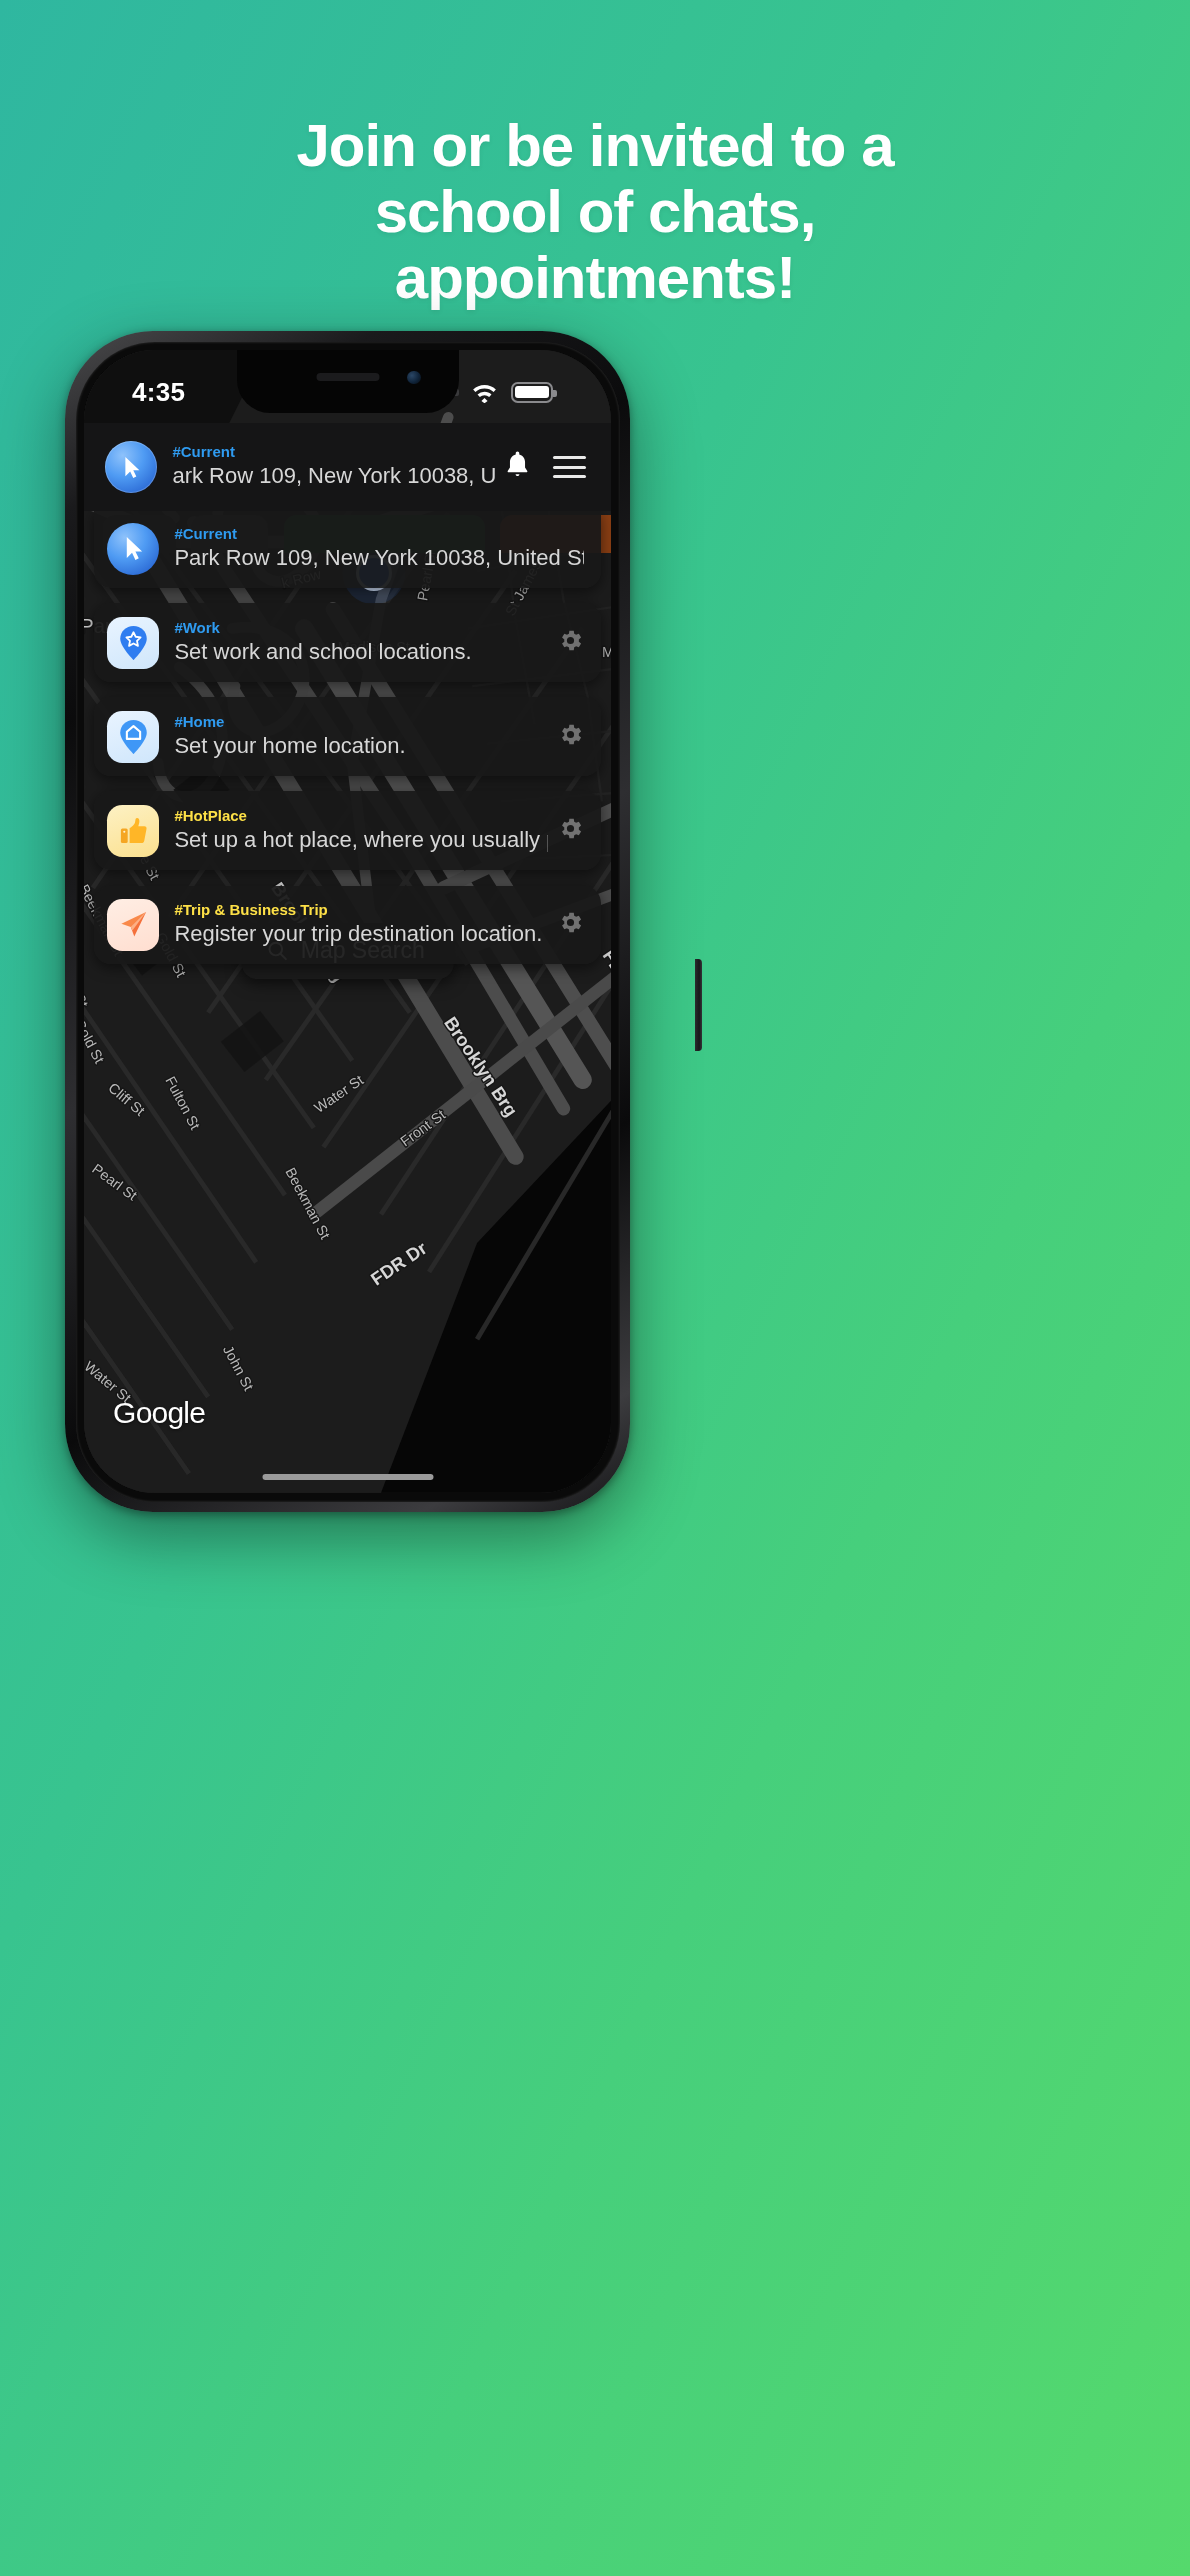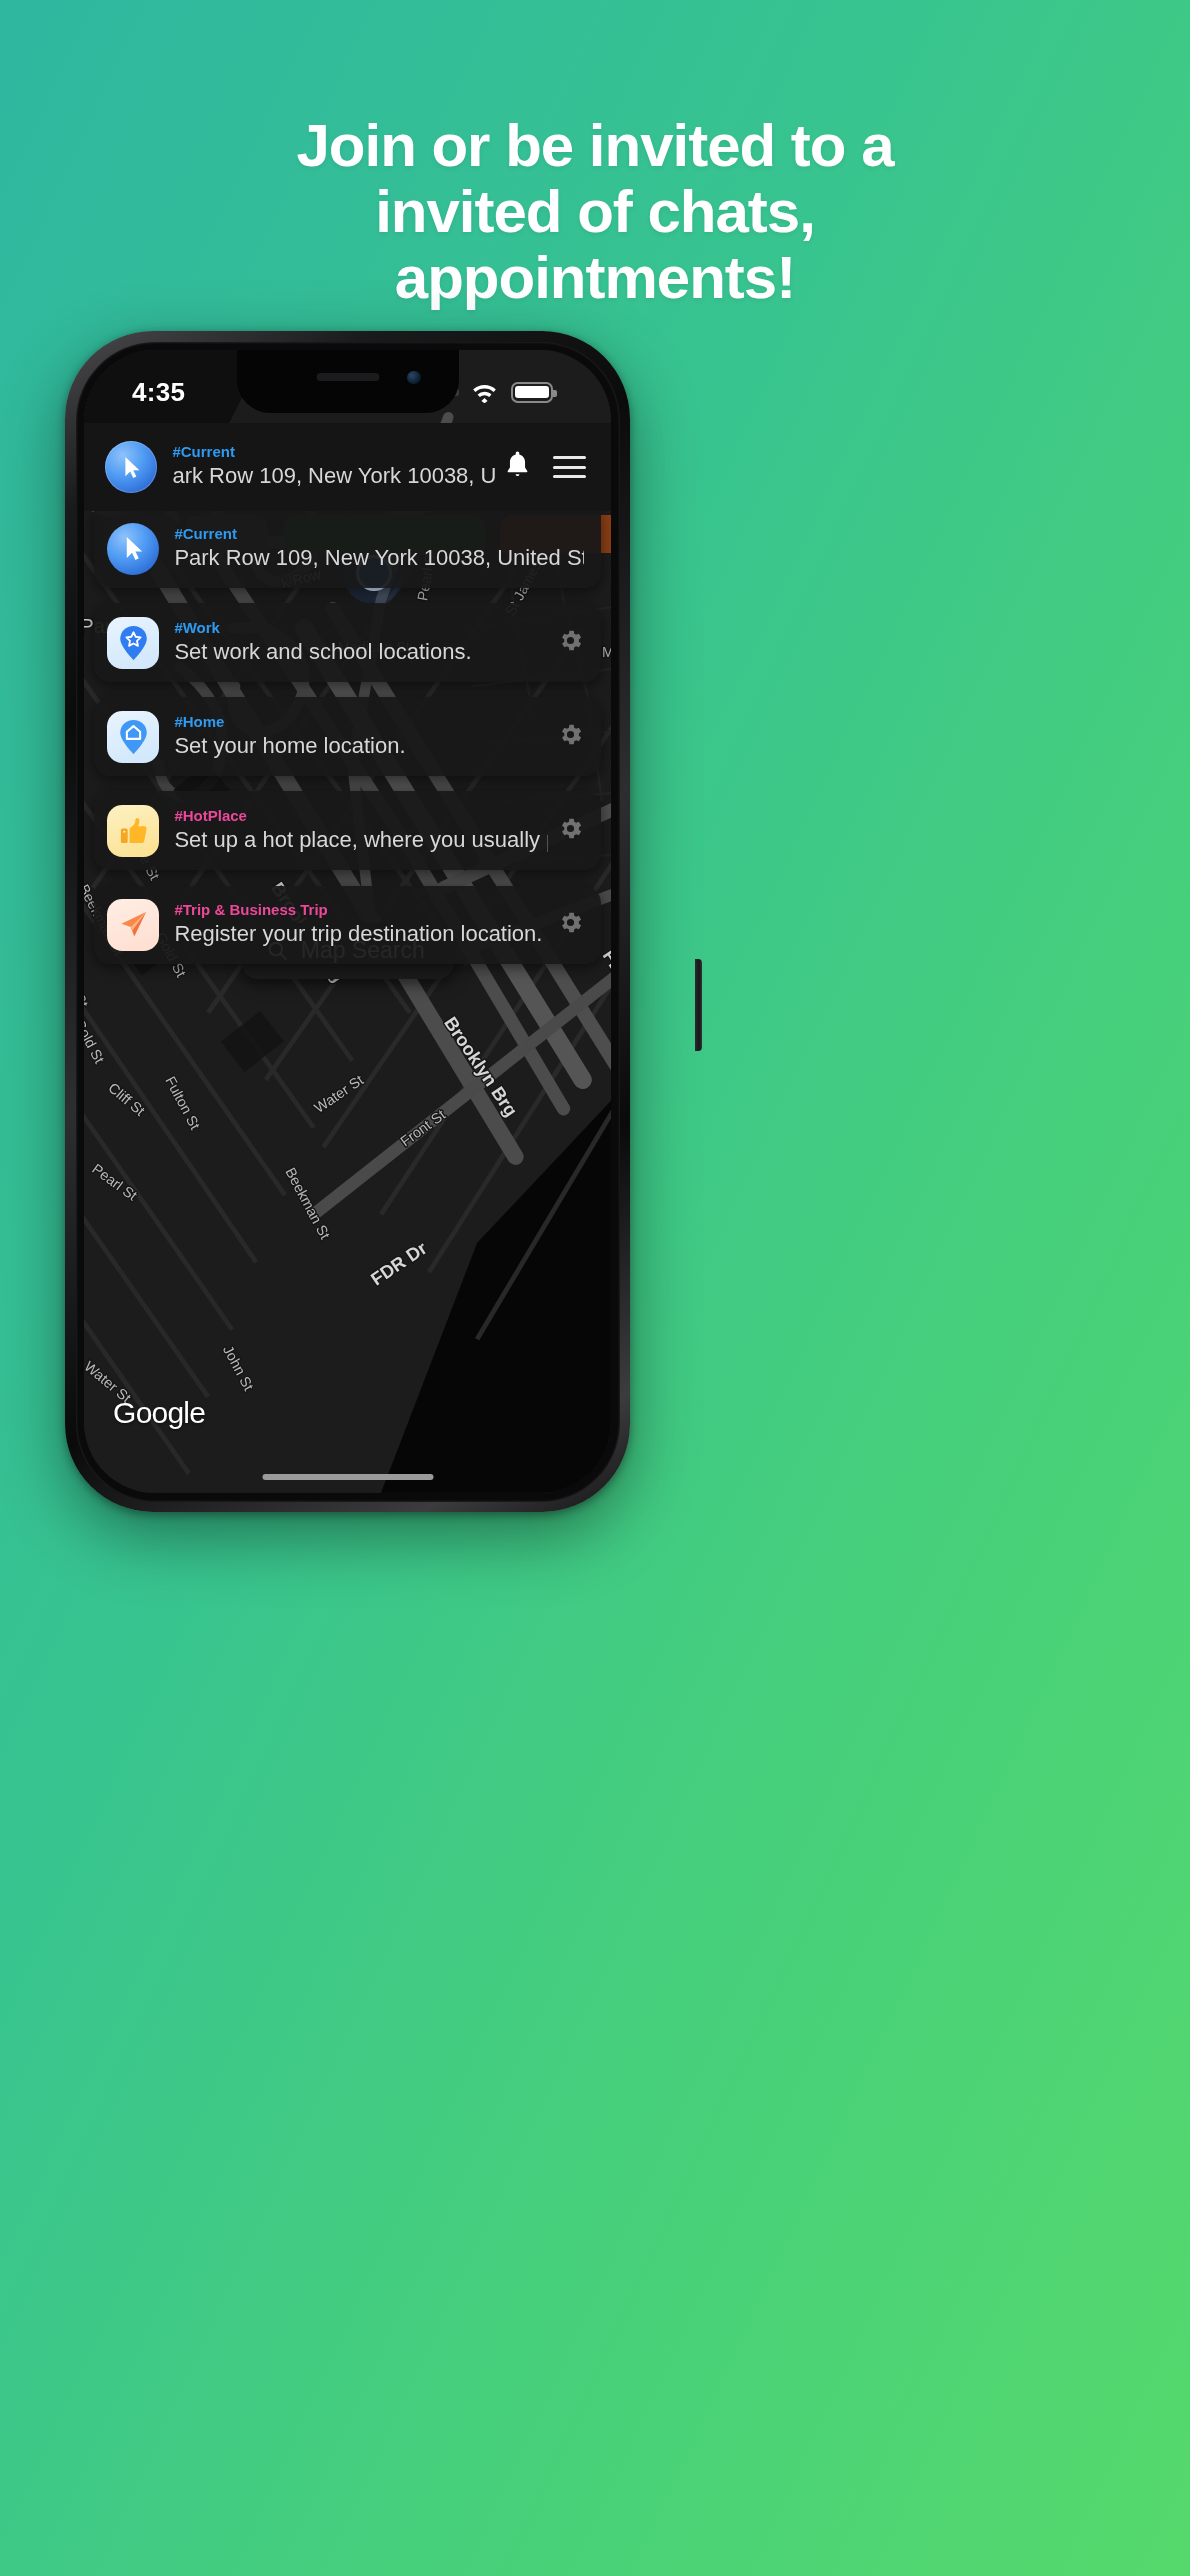--- a/index.html
+++ b/index.html
@@ -193,21 +193,21 @@
     position: relative;
     background: radial-gradient(circle at 34% 28%, #8ec2fb 0%, #4f9bf3 42%, #2f6fd8 78%, #2559b4 100%);
     box-shadow: inset 0 0 0 1px rgba(255,255,255,0.2);
     display: flex; align-items: center; justify-content: center;
   }
   .pin-avatar .cursor-glyph {
     display: block; width: 21px; height: 25px;
   }
   #app-bar-texts { margin-left: 15.3px; flex: 1 1 auto; min-width: 0; overflow: hidden; }
   .tag-label { font-size: 15px; font-weight: bold; color: #2f9bf0; line-height: 1.25; }
-  .tag-label.orange { color: #ec4899; }
+  .tag-label.orange { color: #fde047; }
   .desc-label {
     font-size: 22px; color: #d7d7d7; line-height: 1.3;
     white-space: nowrap; overflow: hidden;
   }
   #bell-btn { flex: 0 0 auto; padding: 0 5.8px; margin-right: 15.3px; }
   #hamburger-btn { flex: 0 0 auto; width: 33px; display: flex; flex-direction: column; gap: 6.7px; }
   #hamburger-btn span { display: block; height: 2.9px; background: #e9e9e9; border-radius: 1.9px; }
 
   
   #chips-row {
@@ -257,21 +257,21 @@
   .item-texts { margin-left: 15.3px; flex: 1 1 auto; min-width: 0; }
   .gear-btn { flex: 0 0 auto; margin-left: 9.6px; opacity: 0.78; }
 </style>
 </head>
 <body>
 
 <div id="promo-bg">
 
   <div id="headline">
     <span class="hl-line">Join or be invited to a</span>
-    <span class="hl-line">invited of chats,</span>
+    <span class="hl-line">school of chats,</span>
     <span class="hl-line">appointments!</span>
   </div>
 
   <div id="phone-frame">
 
     <div class="side-btn" id="btn-mute"></div>
     <div class="side-btn" id="btn-volup"></div>
     <div class="side-btn" id="btn-voldn"></div>
     <div class="side-btn" id="btn-power"></div>
 

